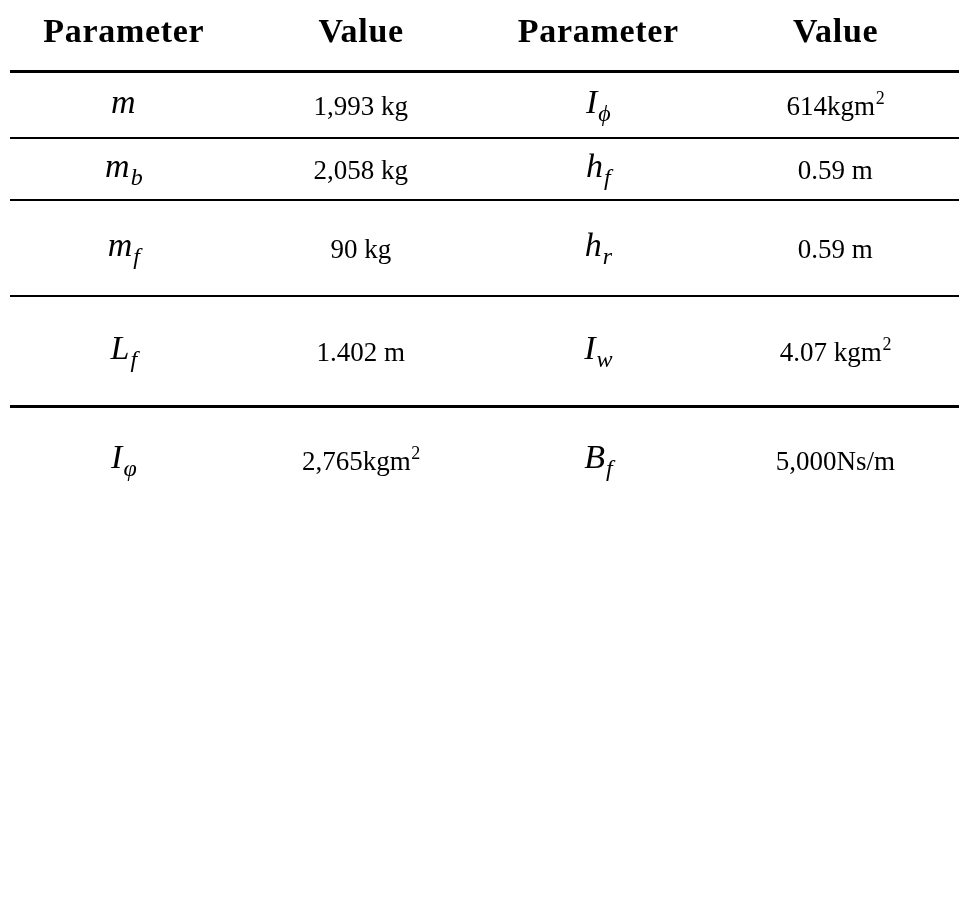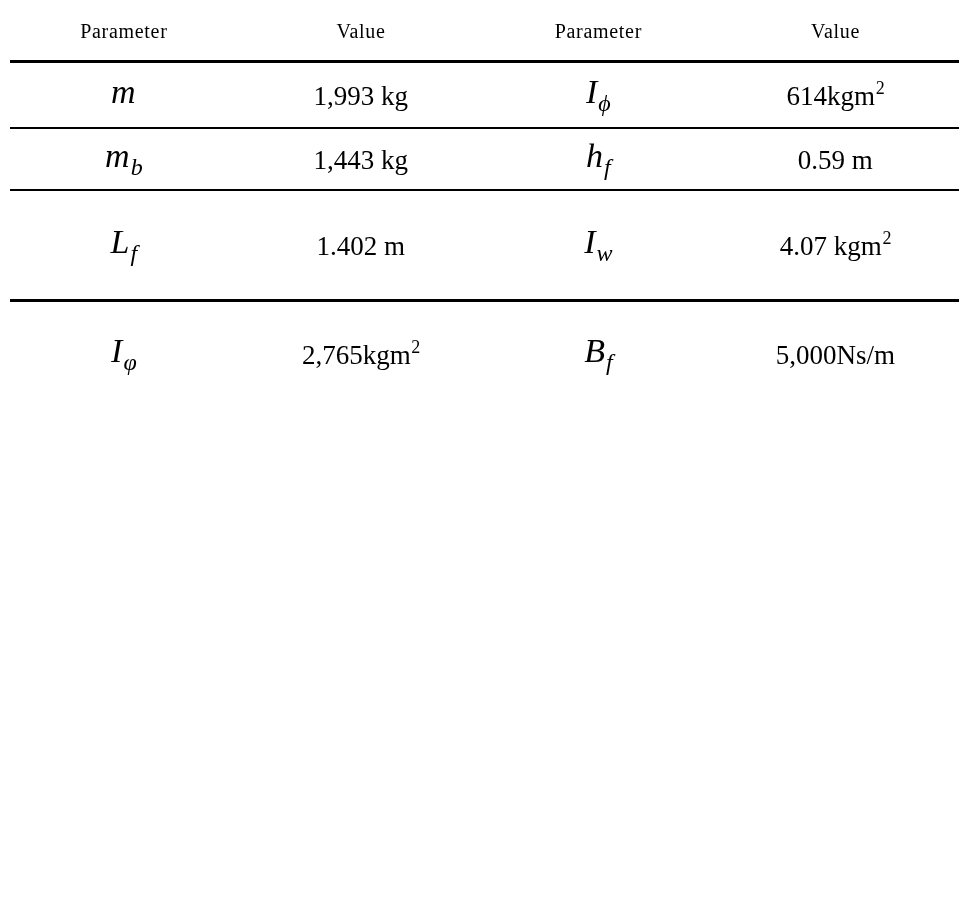--- a/index.html
+++ b/index.html
@@ -33,25 +33,25 @@
 
   .param-table th,
   .param-table td {
     text-align: center;
     vertical-align: middle;
     padding: 0;
     font-size: 27px;
     line-height: 1.1;
   }
   .param-table thead th {
-    font-weight: normal;
-    font-size: 20px;
+    font-weight: bold;
+    font-size: 34px;
     letter-spacing: 0.7px;
     height: 46px;
-    padding-bottom: 6px;
+    padding-bottom: 16px;
   }
   
   .rule-top  { border-top: 3.5px solid #000; }
   .rule-mid  { border-top: 2.6px solid #000; }
   .rule-thin { border-top: 2px solid #000; }
   .rule-bot  { border-bottom: 3.5px solid #000; }
 
   tr.r-h1 td { height: 64px; }
   tr.r-h2 td { height: 60px; }
   tr.r-h3 td { height: 94px; }
@@ -118,30 +118,44 @@
         <td class="rule-top">
           <span class="val"><span>614kgm</span><span class="sup">2</span></span>
         </td>
       </tr>
 
       <tr class="r-h2">
         <td class="rule-mid">
           <span class="sym"><span>m</span><span class="sub">b</span></span>
         </td>
         <td class="rule-mid">
-          <span class="val"><span>1,443 kg</span><span class="sup"></span></span>
+          <span class="val"><span>2,058 kg</span><span class="sup"></span></span>
         </td>
         <td class="rule-mid">
           <span class="sym"><span>h</span><span class="sub">f</span></span>
         </td>
         <td class="rule-mid">
           <span class="val"><span>0.59 m</span><span class="sup"></span></span>
         </td>
       </tr>
 
+      <tr class="r-h3">
+        <td class="rule-mid">
+          <span class="sym"><span>m</span><span class="sub">f</span></span>
+        </td>
+        <td class="rule-mid">
+          <span class="val"><span>90 kg</span><span class="sup"></span></span>
+        </td>
+        <td class="rule-mid">
+          <span class="sym"><span>h</span><span class="sub">r</span></span>
+        </td>
+        <td class="rule-mid">
+          <span class="val"><span>0.59 m</span><span class="sup"></span></span>
+        </td>
+      </tr>
 
 
       <tr class="r-h5">
         <td class="rule-mid">
           <span class="sym"><span>L</span><span class="sub">f</span></span>
         </td>
         <td class="rule-mid">
           <span class="val"><span>1.402 m</span><span class="sup"></span></span>
         </td>
         <td class="rule-mid">

